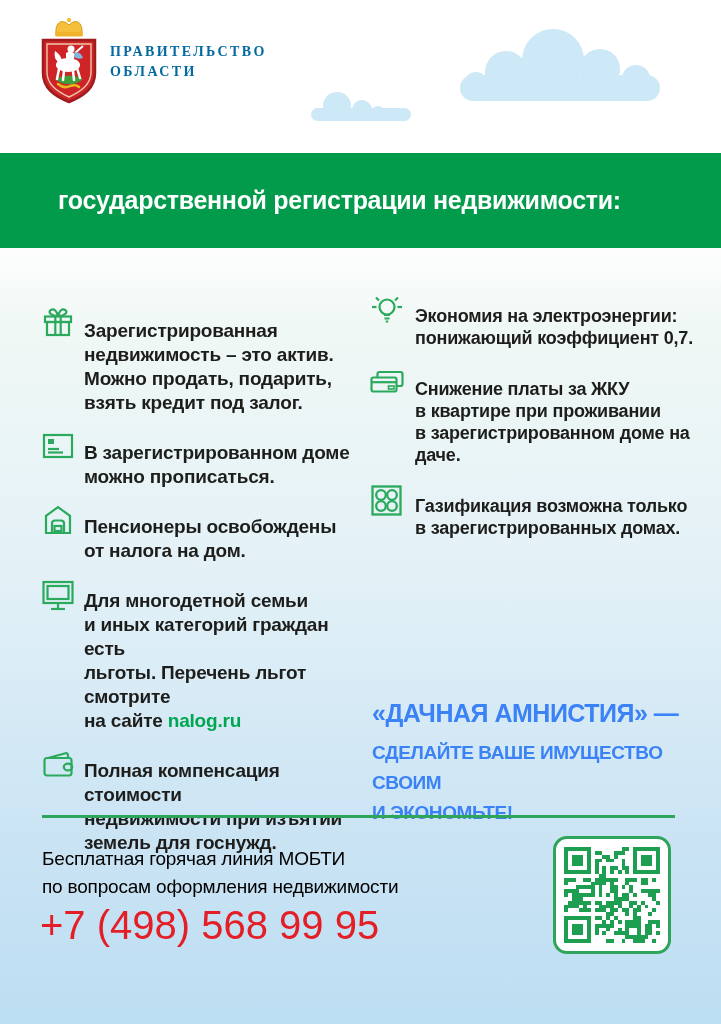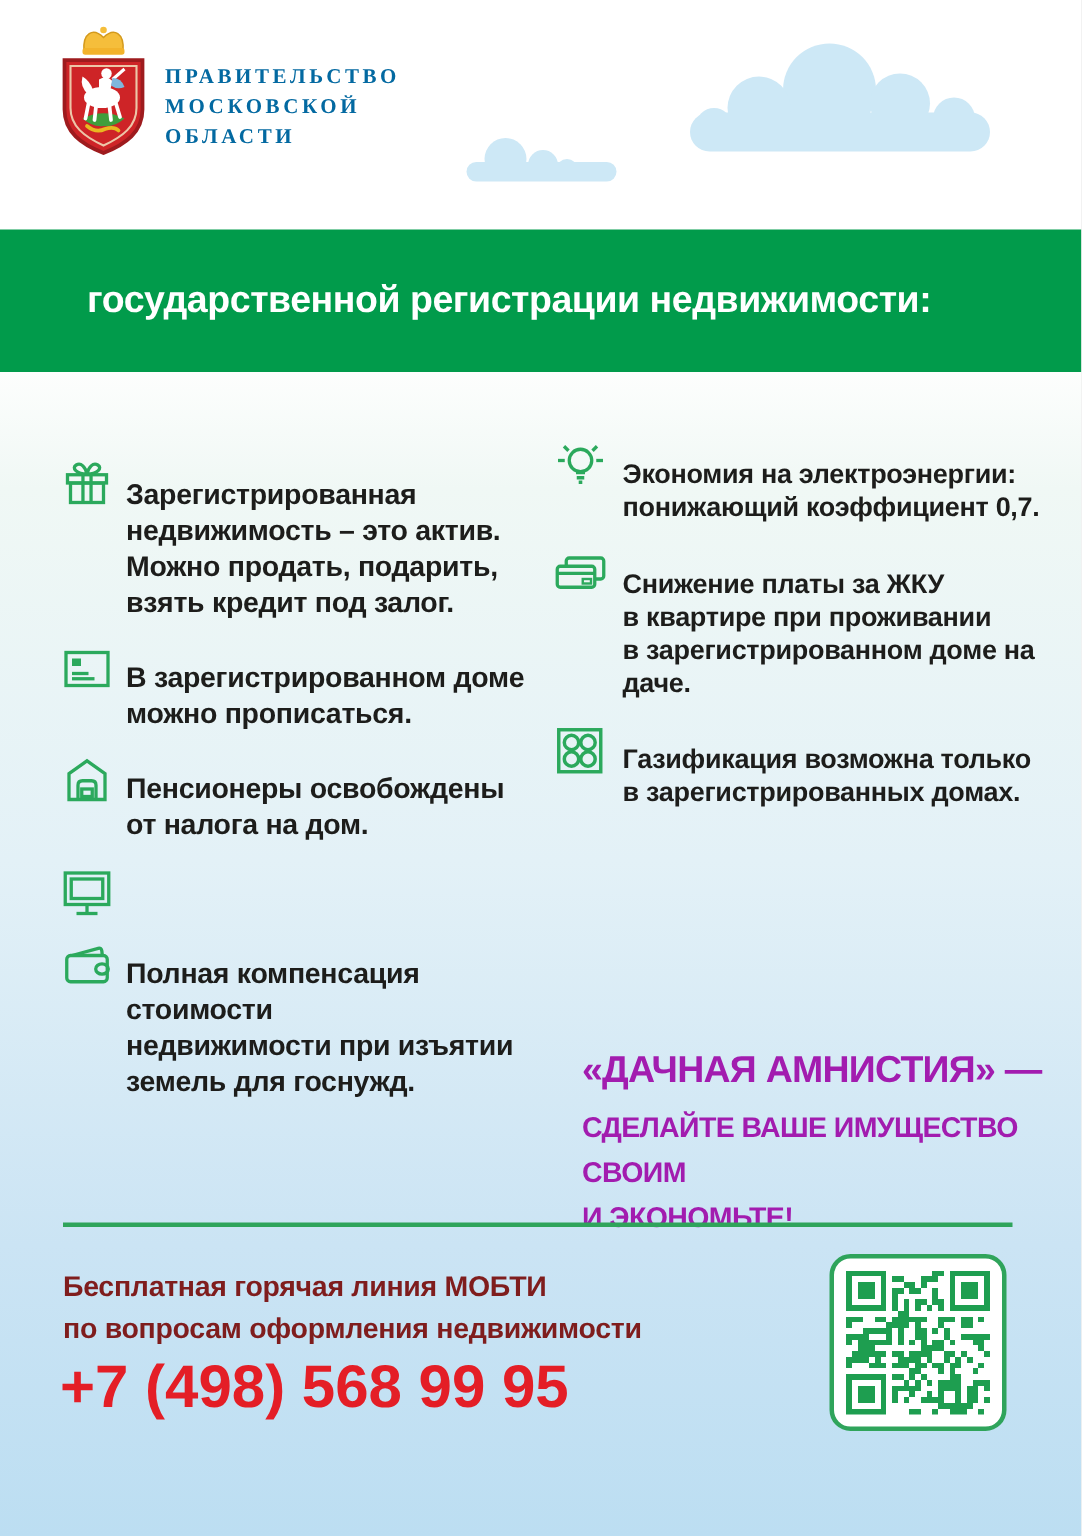--- a/index.html
+++ b/index.html
@@ -38,32 +38,32 @@
   .benefit .b-icon{flex:0 0 36px;width:36px;height:36px;margin-right:8px;}
   .col-right .benefit .b-icon{flex:0 0 38px;width:38px;height:38px;margin-right:9px;}
   .b-icon svg{display:block;}
   .b-text{
     white-space:pre-line;font-weight:bold;color:#1d1d1b;
     font-size:19px;line-height:24px;margin-top:13px;letter-spacing:-0.2px;
   }
   .col-right .b-text{font-size:18px;line-height:22px;letter-spacing:-0.2px;}
   .nalog-link{color:#00a651;text-decoration:none;font-weight:bold;}
   
-  .slogan{position:absolute;left:388px;top:699px;color:#a21caf;font-weight:bold;}
+  .slogan{position:absolute;left:372px;top:699px;color:#3b82f6;font-weight:bold;}
   .slogan-l1{font-size:25px;letter-spacing:-0.5px;margin-bottom:10px;}
   .slogan-l2,.slogan-l3{font-size:19px;letter-spacing:-0.4px;line-height:30px;}
   
   .divider{position:absolute;left:42px;top:815px;width:633px;height:3px;background:#2fa45b;}
   .hotline-label{
     position:absolute;left:42px;top:845px;white-space:pre-line;
-    color:#7f1d1d;font-weight:bold;font-size:19px;line-height:28px;letter-spacing:-0.2px;
+    color:#000000;font-weight:normal;font-size:19px;line-height:28px;letter-spacing:-0.2px;
   }
   .hotline-phone{
     position:absolute;left:40px;top:903px;
-    color:#e41e26;font-weight:bold;font-size:40px;letter-spacing:0px;
+    color:#e41e26;font-weight:normal;font-size:40px;letter-spacing:0px;
   }
   .qr-box{
     position:absolute;left:553px;top:836px;width:118px;height:118px;
     background:#ffffff;border:3px solid #2fa45b;border-radius:14px;
     box-sizing:border-box;display:flex;align-items:center;justify-content:center;
   }
   .qr-box svg{display:block;}
 </style>
 </head>
 <body>
@@ -84,21 +84,20 @@
         <path d="M23 56 L21 66 M28 58 L27 67 M37 58 L38 67 M41 55 L44 65" stroke="#ffffff" stroke-width="2.5" stroke-linecap="round" fill="none"></path>
         <path d="M23 50 Q17 45 19 38 Q24 41 26 47 Z" fill="#ffffff"></path>
         <circle cx="35" cy="36" r="3.5" fill="#ffffff"></circle>
         <path d="M30 40 Q35 37 39 41 L37 49 L30 47 Z" fill="#ffffff"></path>
         <path d="M39 40 L47 33" stroke="#ffffff" stroke-width="2" fill="none"></path>
         <path d="M39 39 Q45 39 47 45 Q42 47 38 44 Z" fill="#7fb6dc"></path>
       </svg>
     </div>
     <div class="org-name">
       <div>ПРАВИТЕЛЬСТВО</div>
-      <div>МОСКОВСКОЙ</div>
       <div>ОБЛАСТИ</div>
     </div>
     <div class="cloud" style="left:305px;top:86px;">
       <svg width="112" height="36" viewBox="0 0 112 36" fill="#cde8f6">
         <circle cx="32" cy="20" r="14"></circle>
         <circle cx="57" cy="24" r="10"></circle>
         <circle cx="73" cy="27" r="7"></circle>
         <rect x="6" y="22" width="100" height="13" rx="6.5"></rect>
       </svg>
     </div>
@@ -168,20 +167,24 @@
 
     <div class="benefit">
       <span class="b-icon">
         <svg viewBox="0 0 36 36" width="36" height="36" fill="none" stroke="#2ba95c" stroke-width="2.2">
           <rect x="3.5" y="6" width="29" height="21"></rect>
           <rect x="7.5" y="10" width="21" height="13"></rect>
           <line x1="18" y1="27" x2="18" y2="32"></line>
           <line x1="11" y1="33" x2="25" y2="33"></line>
         </svg>
       </span>
+      <span class="b-text"><span>Для многодетной семьи
+и иных категорий граждан есть
+льготы. Перечень льгот смотрите
+на сайте</span> <a class="nalog-link" href="#">nalog.ru</a></span>
     </div>
 
 
     <div class="benefit">
       <span class="b-icon">
         <svg viewBox="0 0 36 36" width="36" height="36" fill="none" stroke="#2ba95c" stroke-width="2.2">
           <path d="M8 12 L25.5 7.2 Q27.6 6.7 27.9 9 L28.2 12"></path>
           <rect x="4.5" y="12" width="27" height="17.5" rx="2.5"></rect>
           <ellipse cx="28" cy="21" rx="4.2" ry="3.4"></ellipse>
         </svg>

